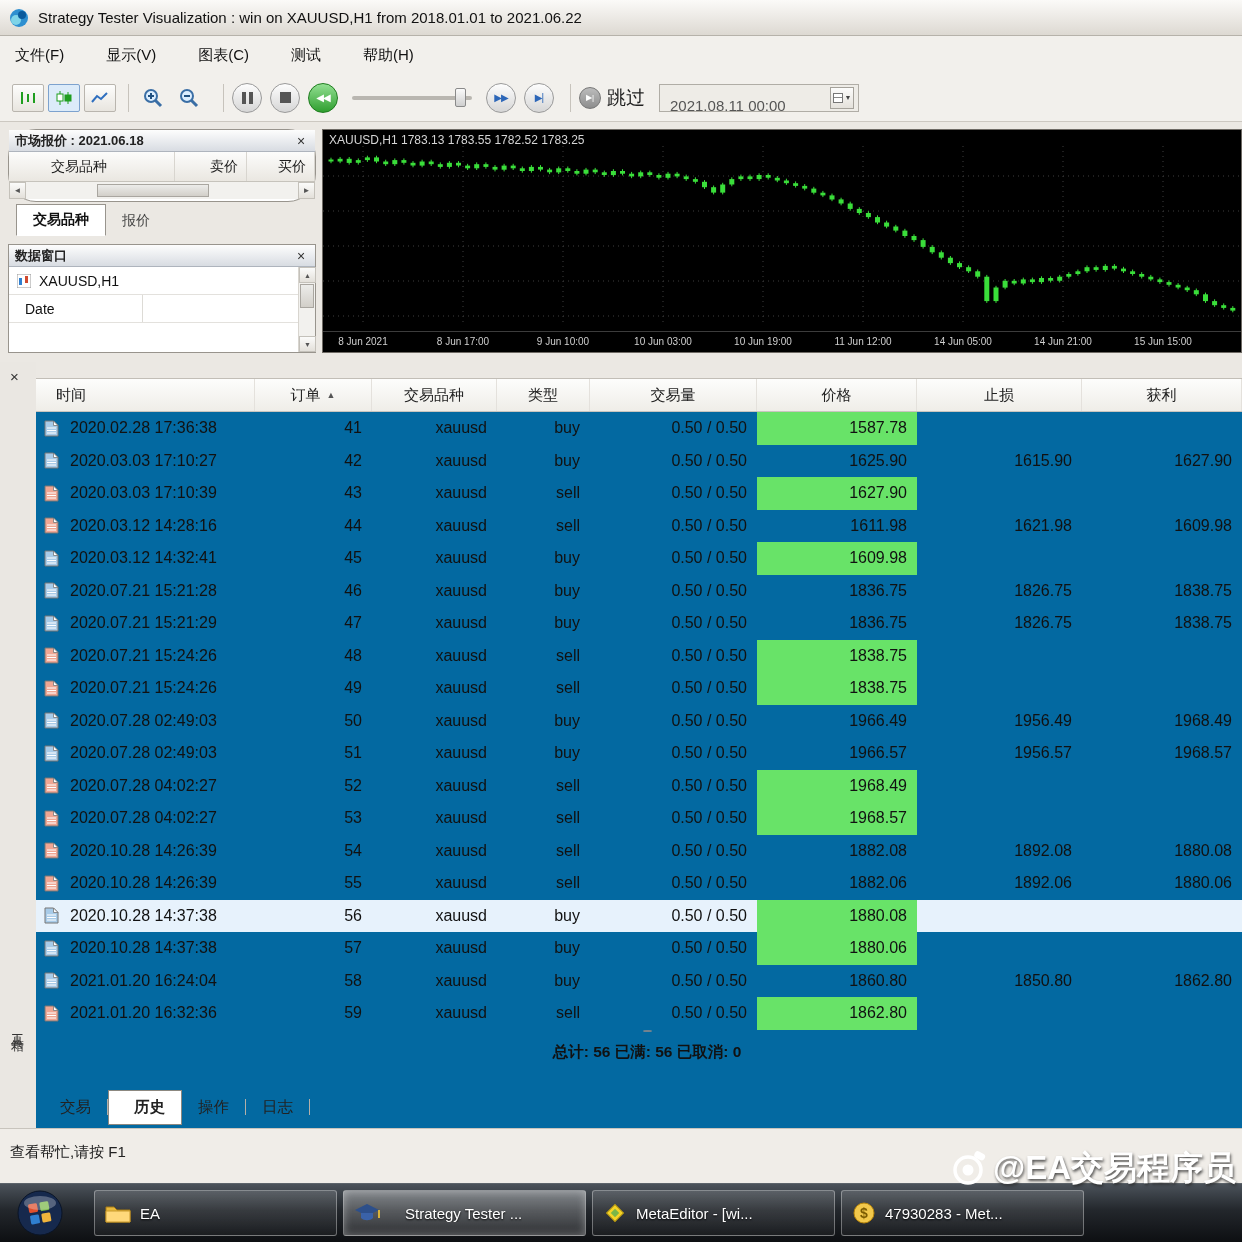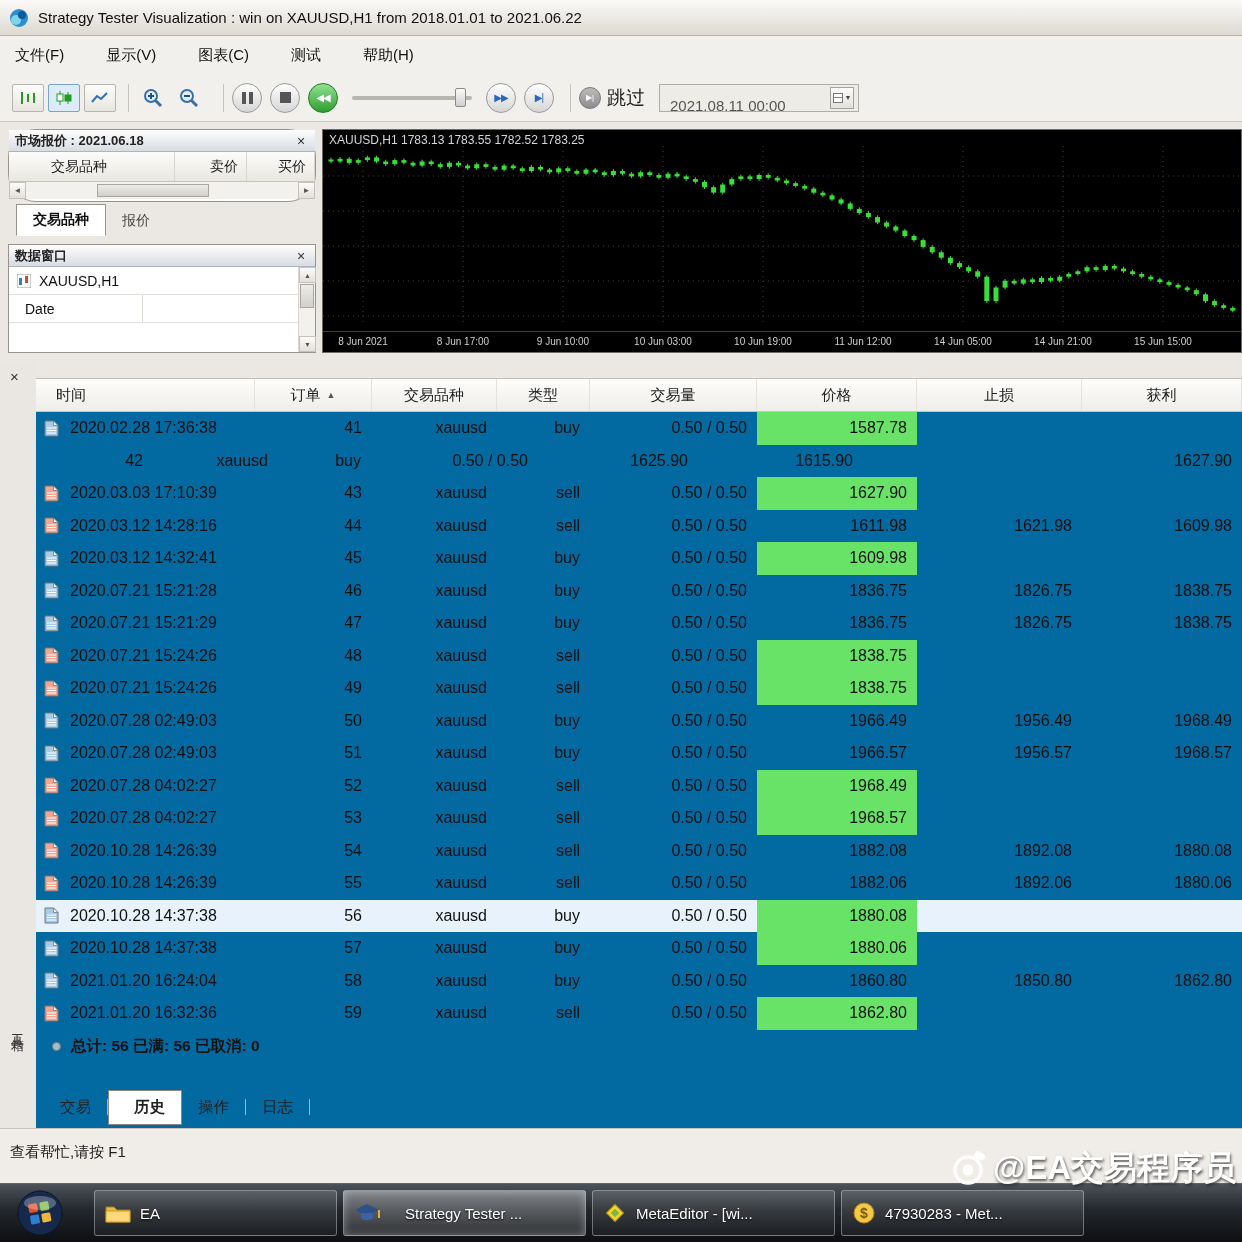--- a/index.html
+++ b/index.html
@@ -104,21 +104,21 @@
   .sort { font-size:9px; color:#555; margin-left:6px; }
   .t-row { display:flex; height:32.5px; }
   .t-row.selected { background:var(--sel,#e7f2fc); }
   .cell { font-size:16px; color:#111; display:flex; align-items:center; justify-content:flex-end; padding-right:10px; }
   .cell.hl { background:var(--hl,#68e368); }
   .c0 { width:219px; }  .cell.c0 { justify-content:flex-start; padding-left:8px; padding-right:0; }
   .c1 { width:117px; }  .c2 { width:125px; }  .c3 { width:93px; }
   .c4 { width:167px; }  .c5 { width:160px; }  .c6 { width:165px; }  .c7 { flex:1; }
   .doc-icon { width:16px; display:flex; margin-right:10px; }
   .time-text { font-size:16px; }
-  #t-summary { height:33px; display:flex; align-items:center; padding-left:16px; gap:10px; font-size:15.5px; font-weight:bold; color:#111; }
+  #t-summary { height:33px; display:flex; align-items:center; padding-left:16px; gap:10px; font-size:15.5px; font-weight:bold; color:#111;flex-direction:column; }
   .bullet { width:9px; height:9px; border-radius:50%; background:#aeb9c2; border:1px solid #76828c; }
 
   
   #bottom-tabs { left:36px; top:1086px; width:1206px; height:42px; display:flex; align-items:center; padding-left:8px; }
   .btab { font-size:15.5px; color:#222; padding:6px 16px; }
   .btab.active { background:#fff; border:1px solid #8c8880; font-weight:bold;padding-left:25px; }
   .btab-sep { width:1px; height:16px; background:#b3afa8; }
 
   
   #statusbar { left:0; top:1128px; width:1242px; height:55px; background:#f0ede8; border-top:1px solid #c8c4bd;
@@ -552,20 +552,34 @@
         </div>
         <div class="cell c1">41</div>
         <div class="cell c2">xauusd</div>
         <div class="cell c3">buy</div>
         <div class="cell c4">0.50 / 0.50</div>
         <div class="cell c5 hl">1587.78</div>
         <div class="cell c6"></div>
         <div class="cell c7"></div>
       </div>
       <div class="t-row">
+        <div class="cell c0">
+          <span class="doc-icon">
+            <svg width="15" height="17" viewBox="0 0 15 17">
+              <path d="M1 1 h8.5 l4.5 4.5 V16 H1 Z" fill="#a8cbe8" stroke="#777"></path>
+              <path d="M9.5 1 l4.5 4.5 h-4.5 Z" fill="#fff" stroke="#777" stroke-width="0.8"></path>
+              <g stroke="#fff">
+                <line x1="3" y1="8" x2="12" y2="8"></line>
+                <line x1="3" y1="10.5" x2="12" y2="10.5"></line>
+                <line x1="3" y1="13" x2="12" y2="13"></line>
+              </g>
+            </svg>
+          </span>
+          <span class="time-text">2020.03.03 17:10:27</span>
+        </div>
         <div class="cell c1">42</div>
         <div class="cell c2">xauusd</div>
         <div class="cell c3">buy</div>
         <div class="cell c4">0.50 / 0.50</div>
         <div class="cell c5">1625.90</div>
         <div class="cell c6">1615.90</div>
         <div class="cell c7">1627.90</div>
       </div>
       <div class="t-row">
         <div class="cell c0">

